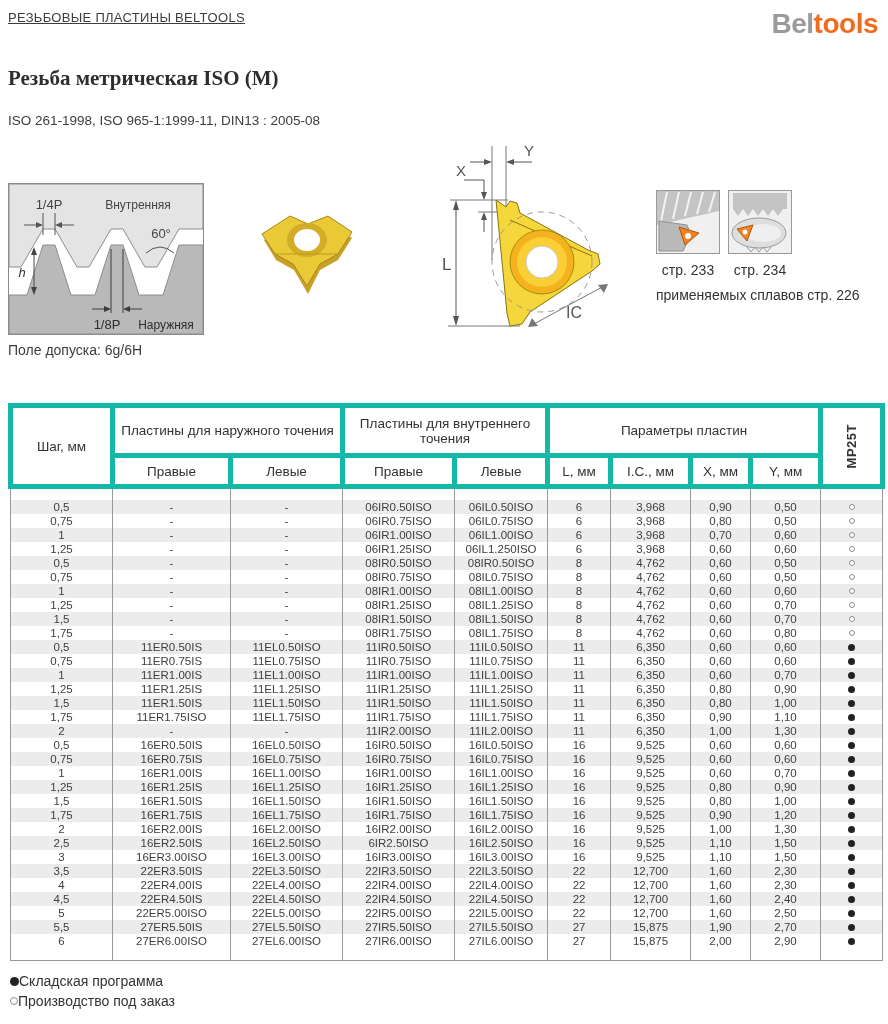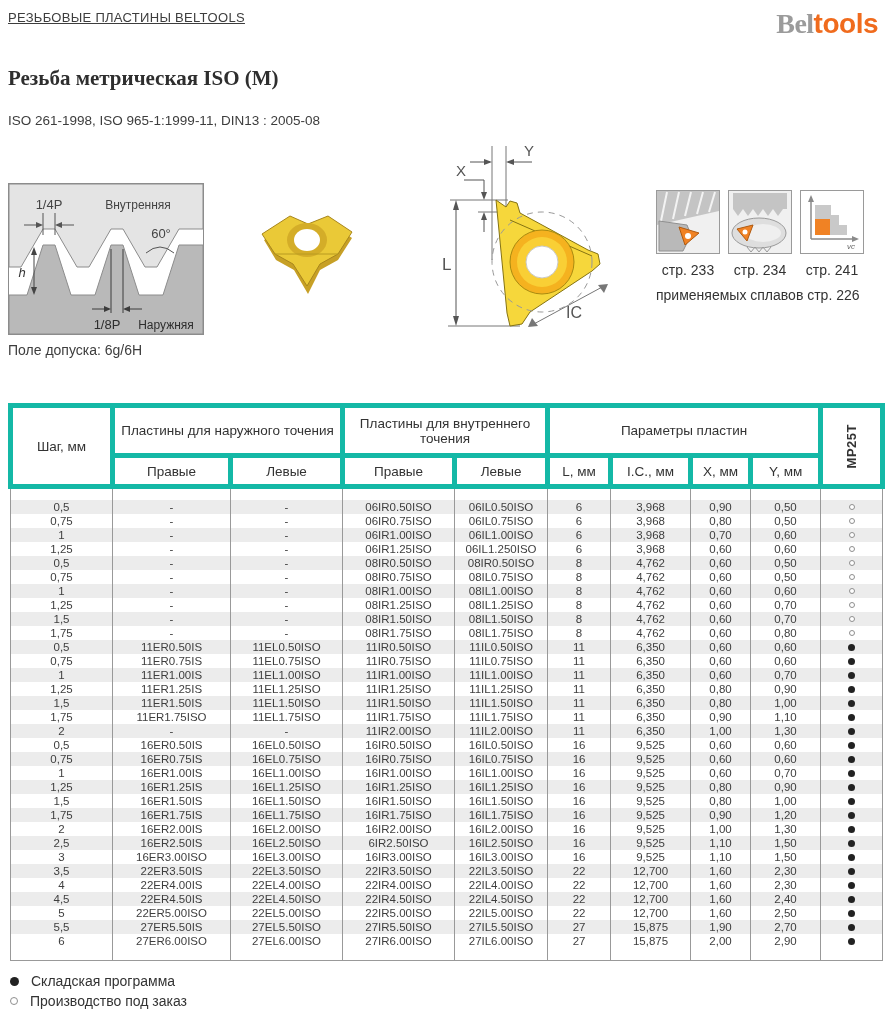--- a/index.html
+++ b/index.html
@@ -2,21 +2,21 @@
 <html lang="ru"><head>
 <meta charset="utf-8">
 <style>
   * { margin:0; padding:0; box-sizing:border-box; }
   html,body { background:#fff; }
   body { font-family:"Liberation Sans", sans-serif; color:#3d3d3d; }
   .sheet { position:relative; width:888px; height:1024px; background:#fff; overflow:hidden; }
 
   .kicker { position:absolute; left:8px; top:10px; font-size:13px; letter-spacing:.3px; color:#3d3d3d;text-decoration:underline; }
   .logo { position:absolute; right:10px; top:8px; font-size:28px; font-weight:bold; letter-spacing:-.5px; }
-  .logo .p1 { color:#9b9b9b;font-family:Liberation Serif, serif; }
+  .logo .p1 { color:#9b9b9b; }
   .logo .p2 { color:#f06b1d; }
 
   .title { position:absolute; left:8px; top:66px; font-size:21px; font-weight:bold; color:#2e2e2e;font-family:Liberation Serif, serif; }
   .standards { position:absolute; left:8px; top:110px; font-size:13.5px; line-height:21px; color:#3d3d3d; }
   .tolerance { position:absolute; left:8px; top:342px; font-size:14px; color:#3d3d3d; }
 
   .profile-fig { position:absolute; left:8px; top:183px; }
   .insert-photo { position:absolute; left:246px; top:196px; }
   .dim-fig { position:absolute; left:420px; top:140px; }
 
@@ -36,21 +36,21 @@
                   font-size:11.5px; color:#3e3e3e; text-align:center; height:14px; line-height:14px;
                   white-space:nowrap; overflow:hidden; padding:0 1px; }
   table.main tr.stripe td { background:#ececec; }
   table.main tr.spacer td { height:13px; background:#fff; }
 
   .dot { display:inline-block; width:7px; height:7px; border-radius:50%; vertical-align:middle; }
   .dot-filled { background:#222; }
   .dot-open { width:6px; height:6px; border:1.5px solid #8f8f8f; background:#fff; }
 
   .legend { position:absolute; left:10px; top:971px; font-size:14px; color:#333; }
-  .legend-row { display:flex; align-items:center; gap:12px; height:20px; }
+  .legend-row { display:flex; align-items:center; height:20px; }
   .legend .dot-filled { width:9px; height:9px; }
   .legend .dot-open { width:8px; height:8px; }
 
   svg text { font-family:"Liberation Sans", sans-serif; }
 </style>
 </head>
 <body>
 
 <div class="sheet">
 
@@ -156,33 +156,20 @@
           <rect width="62" height="62" fill="#f0f0f0"></rect>
           <rect x="4" y="2" width="54" height="16" fill="#c4c4c4"></rect>
           <polygon points="4,18 9,25 14,18 19,25 24,18 29,25 34,18 39,25 44,18 49,25 54,18" fill="#c4c4c4"></polygon>
           <ellipse cx="30" cy="42" rx="27" ry="15" fill="#dedede" stroke="#9a9a9a"></ellipse>
           <ellipse cx="34" cy="42" rx="18" ry="9" fill="#efefef"></ellipse>
           <polygon points="8,38 24,34 18,50" fill="#f08224" stroke="#b05a10"></polygon>
           <circle cx="16" cy="41" r="2.5" fill="#ffffff"></circle>
           <path d="M18 56 l4 5 l4 -5 l4 5 l4 -5 l4 5 l4 -5" stroke="#9a9a9a" fill="none"></path>
         </svg>
         <div class="thumb-caption">стр. 234</div>
-      </div>
-      <div class="thumb-block">
-        <svg class="thumb" width="62" height="62" viewBox="0 0 62 62">
-          <rect width="62" height="62" fill="#ffffff"></rect>
-          <path d="M14 14 H30 V24 H38 V34 H46 V44 H14 Z" fill="#c9c9c9"></path>
-          <rect x="14" y="28" width="15" height="16" fill="#f08224"></rect>
-          <line x1="10" y1="8" x2="10" y2="48" stroke="#8a8a8a" stroke-width="1.5"></line>
-          <line x1="10" y1="48" x2="54" y2="48" stroke="#8a8a8a" stroke-width="1.5"></line>
-          <polygon points="10,4 7,11 13,11" fill="#8a8a8a"></polygon>
-          <polygon points="58,48 51,45 51,51" fill="#8a8a8a"></polygon>
-          <text x="46" y="58" font-size="8" font-style="italic" fill="#666">vc</text>
-        </svg>
-        <div class="thumb-caption">стр. 241</div>
       </div>
     </div>
     <div class="refs-desc">
       <div>применяемых сплавов стр. 226</div>
     </div>
   </div>
 
   <table class="main">
     <colgroup>
       <col style="width:102px">

